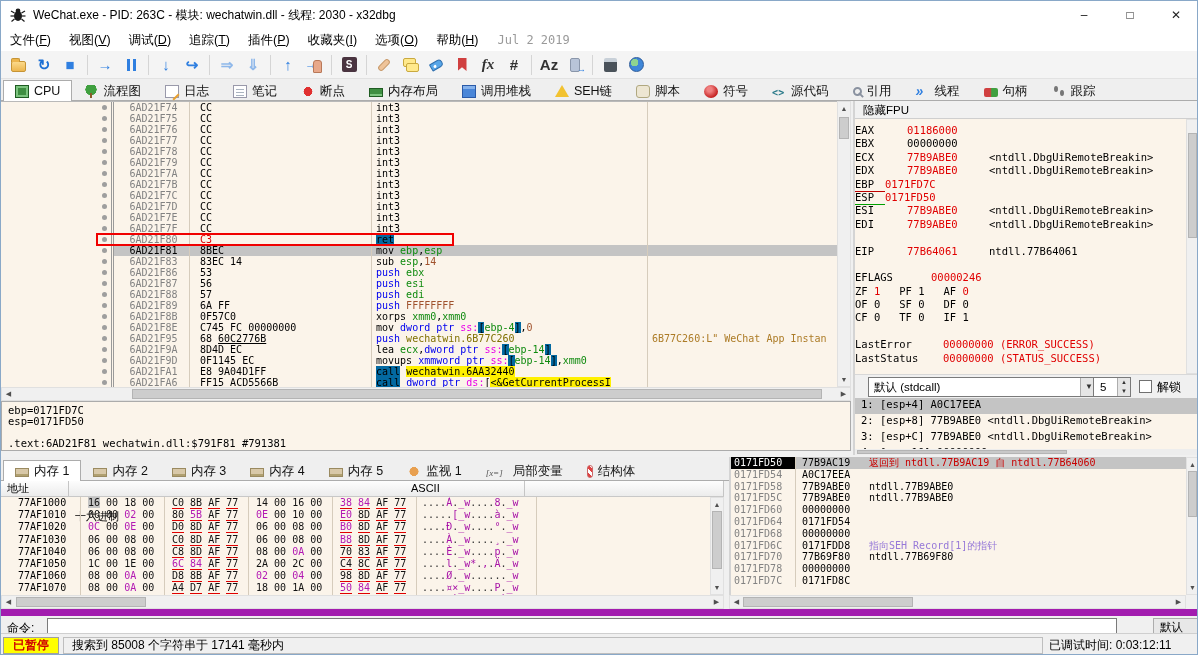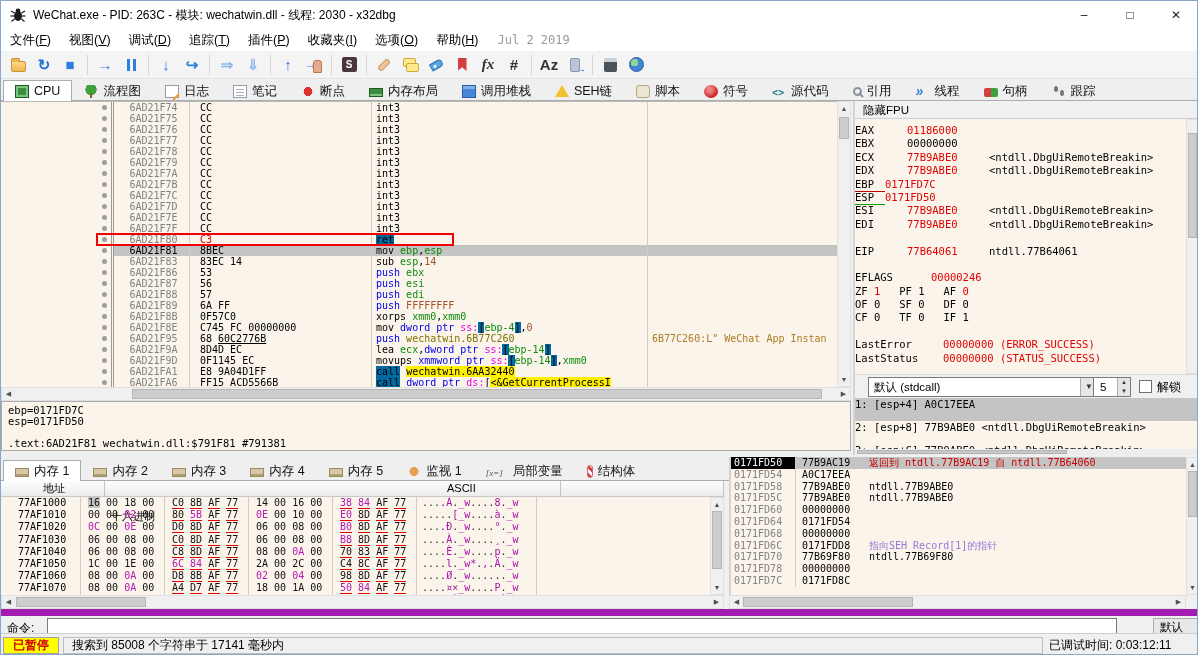--- a/index.html
+++ b/index.html
@@ -123,29 +123,29 @@
   .conv-select .dd-btn{position:absolute;right:0;top:0;width:17px;height:18px;background:#E6E6E6;border-left:1px solid #ADADAD;
                text-align:center;font-size:8px;line-height:18px;color:#333;}
   .spin{position:absolute;left:238px;top:2px;width:38px;height:20px;background:#FFF;border:1px solid #7A7A7A;
         font-size:11.5px;line-height:18px;padding-left:6px;}
   .spin-btns{position:absolute;right: 0;top:0;width:13px;height:18px;background:#E6E6E6;border-left:1px solid #ADADAD;
         display:flex;flex-direction:column;font-size:6px;line-height:9px;text-align:center;color:#333;}
   .chk{position:absolute;left:284px;top:5px;width:13px;height:13px;background:#FFF;border:1px solid #707070;}
   .chk-label{position:absolute;left:302px;top:3px;font-size:12px;line-height:18px;color:#000;}
   .args{position:absolute;left:0;top:297px;width:100%;height:51px;background:#FBF4EA;overflow:hidden;
         font-family:"DejaVu Sans Mono",monospace;font-size:10.5px;}
-  .arow{height:23px;line-height:12.4px;white-space:pre;color:#000;}
+  .arow{height:16px;line-height:12.4px;padding-left:6px;white-space:pre;color:#000;}
   .arow.sel{background:#C4C4C4;}
   .mini-hs{position:absolute;left:0;top:348px;width:100%;height:6px;background:#EDEDED;}
   .mini-hs .thumb{position:absolute;left:2px;top:1px;width:210px;height:4px;background:#C8C8C8;}
 
   
   .dumppanel{left:0;top:480px;width:723px;height:114px;background:#FBF4EA;}
   .dumphdr{position:absolute;left:0;top:0;width:100%;height:16px;background:linear-gradient(#FDFDFD,#ECECEC);
-           border-bottom:1px solid #C8C8C8;display:flex;font-size:11px;line-height:15px;color:#000;padding-left:36px;}
+           border-bottom:1px solid #C8C8C8;display:flex;font-size:11px;line-height:15px;color:#000;}
   .dh{padding-left:6px;border-right:1px solid #C5C5C5;}
   .dh0{width:68px;} .dh1{width:336px;margin-top:28px;} .dh2{width:120px;}
   .dumprows{position:absolute;left:12px;top:16px;width:709px;height:98px;overflow:hidden;
             font-family:"DejaVu Sans Mono",monospace;font-size:10px;}
   .dumprow{display:flex;height:12.2px;line-height:12px;white-space:pre;}
   .d-a{width:68px;flex:none;padding-left:5px;border-right:1px solid #D6CCBC;color:#000;}
   .d-g{width:84px;flex:none;padding-left:7px;border-right:1px solid #D6CCBC;}
   .d-g.uR .db{border-bottom:1px solid #E00000;}
   .d-t{width:120px;flex:none;padding-left:5px;border-right:1px solid #D6CCBC;}
   .db-k{color:#111;} .db-m{color:#B319B3;}

